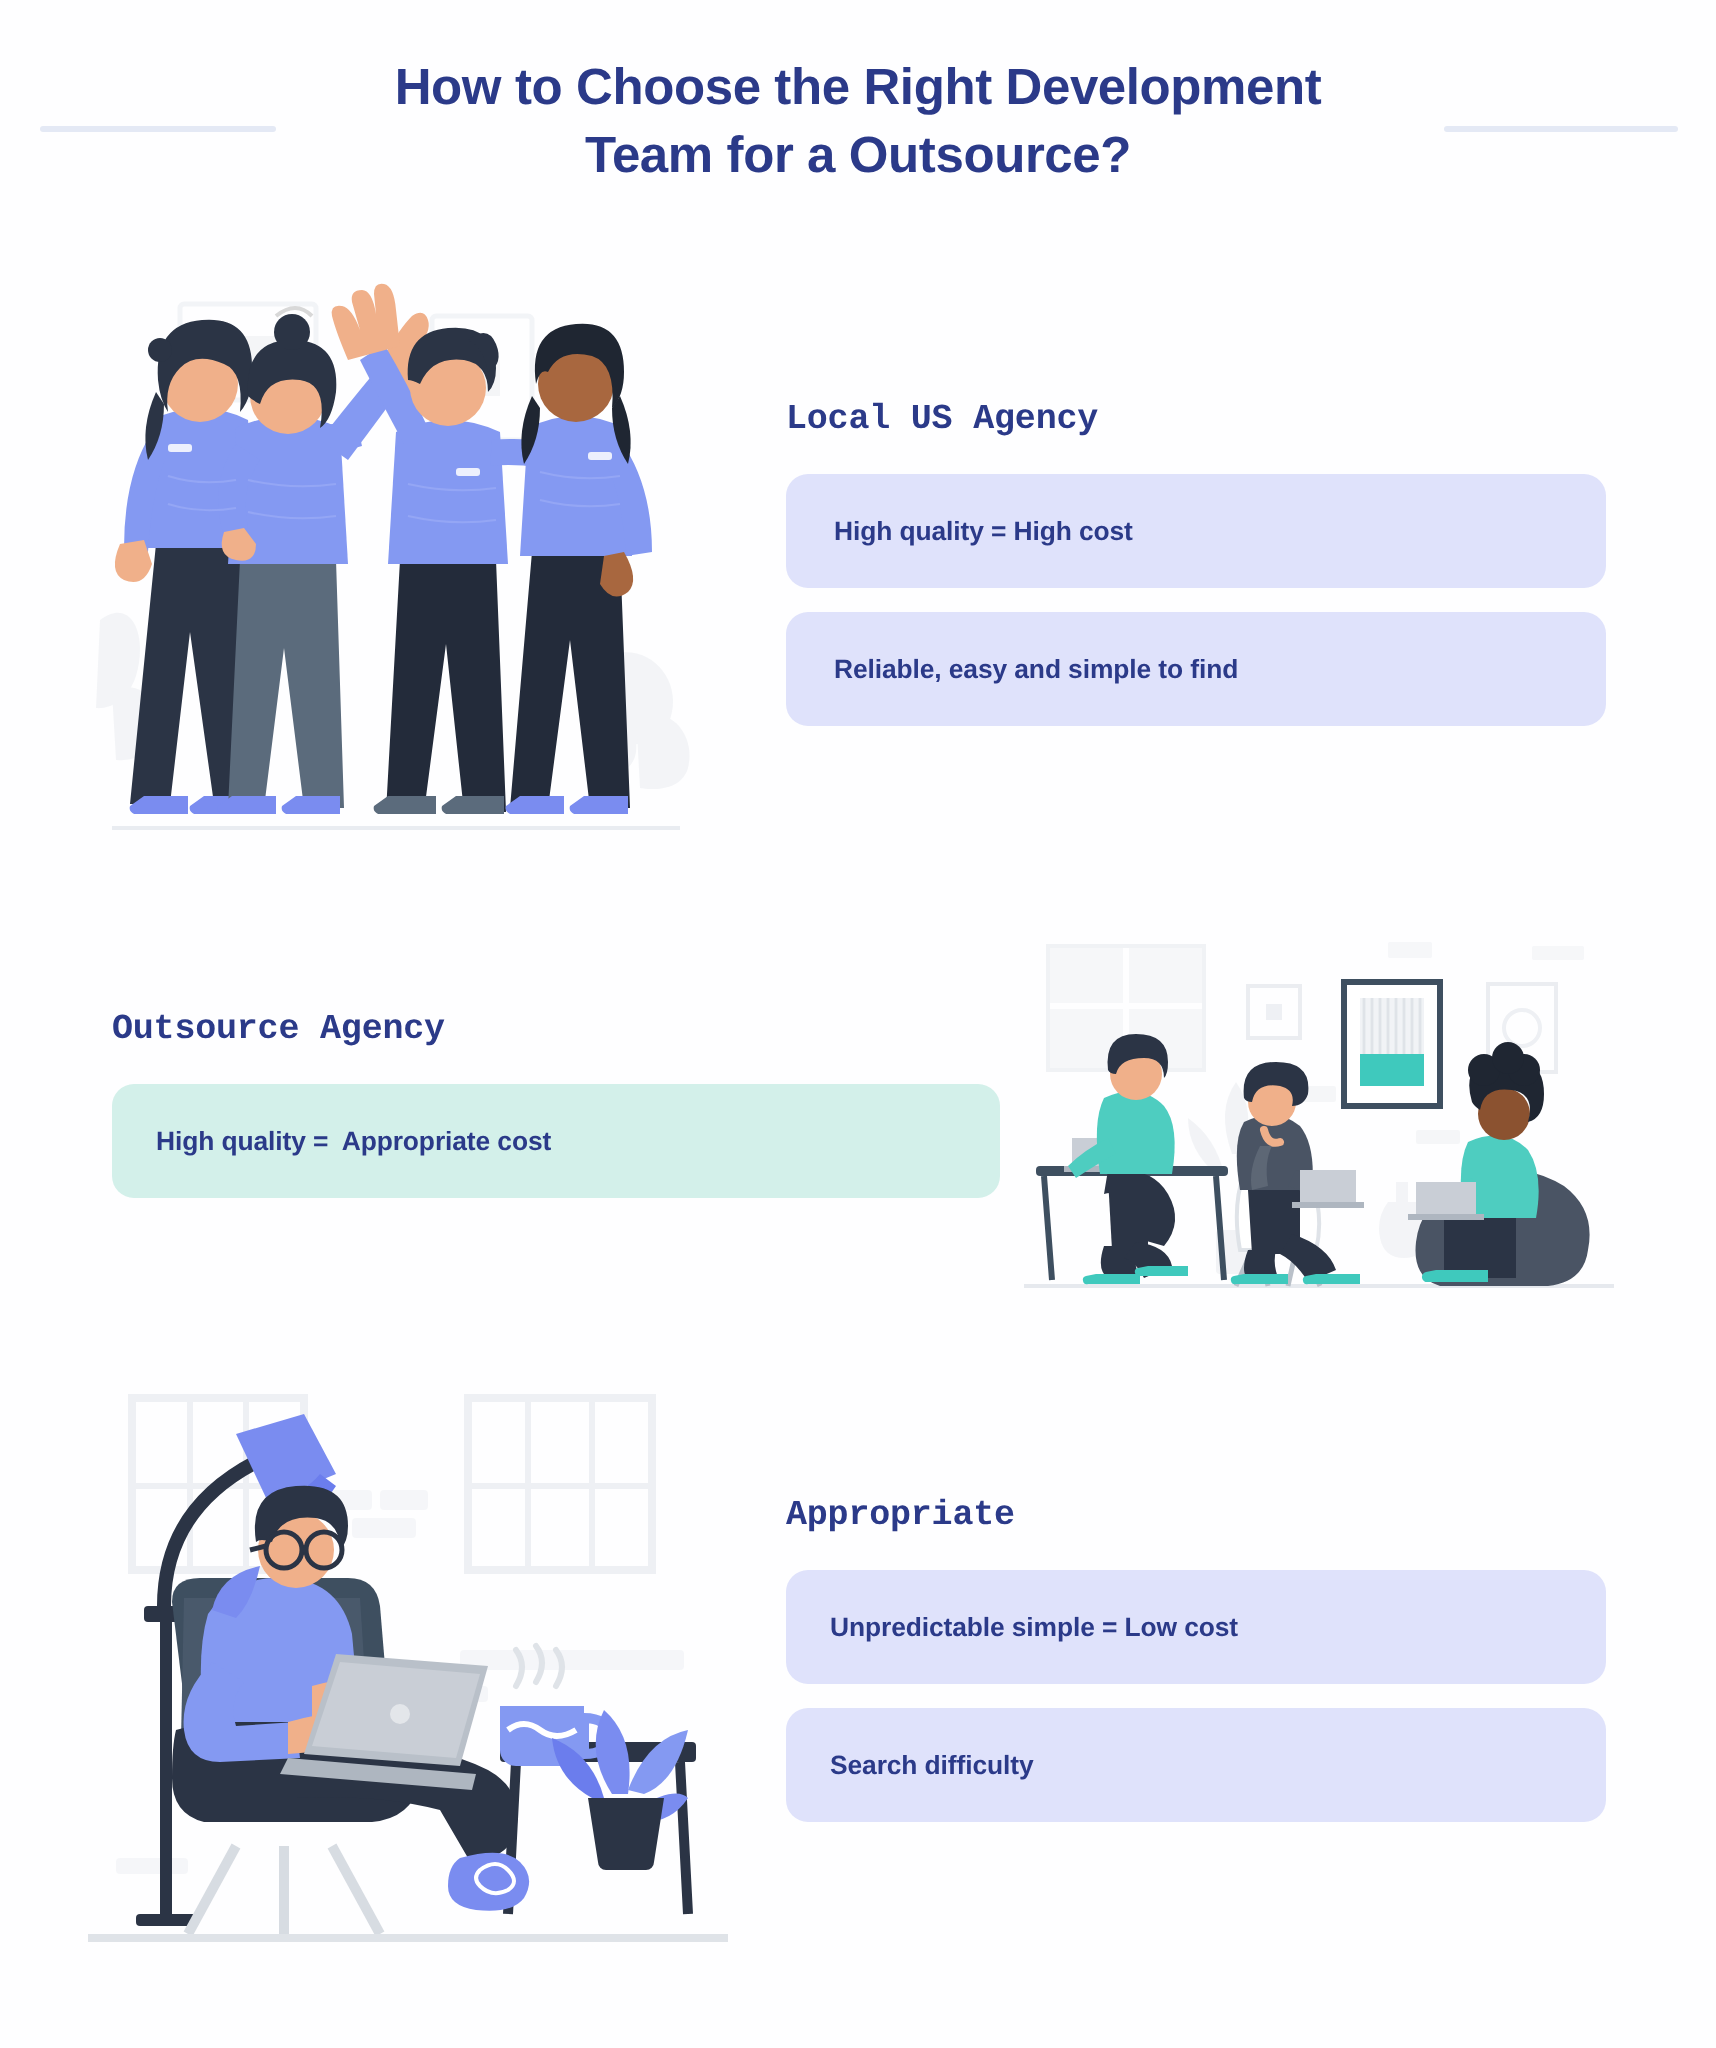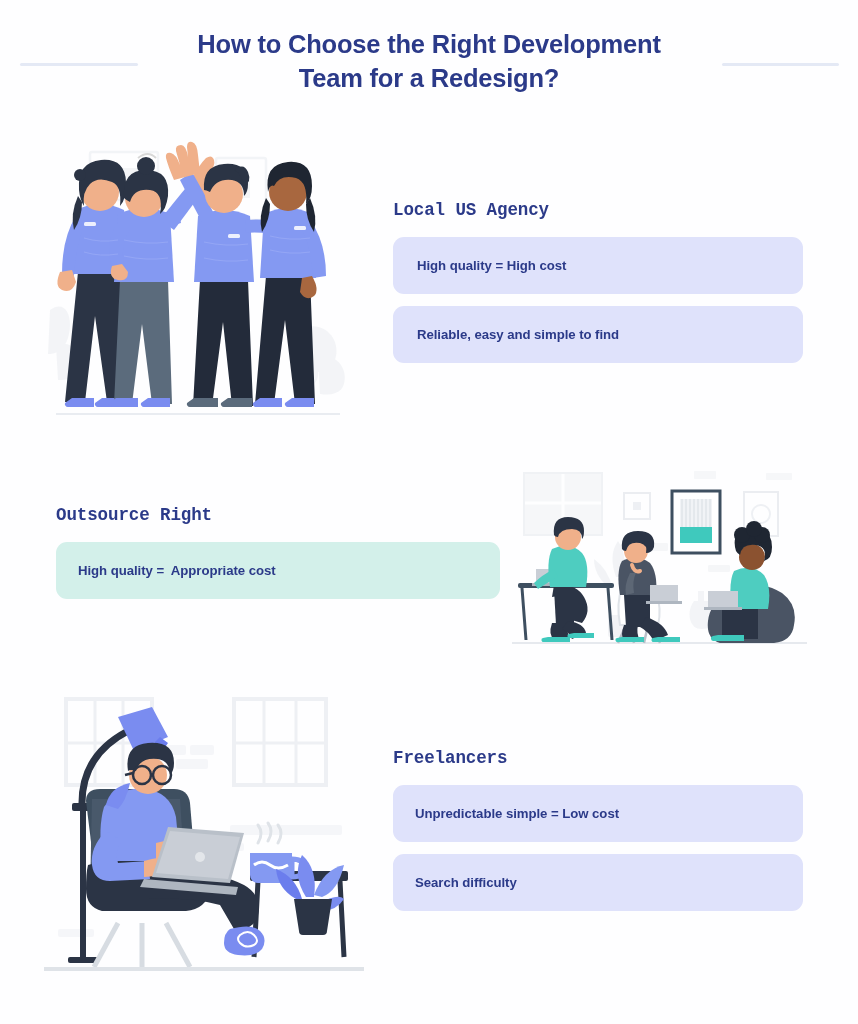--- a/index.html
+++ b/index.html
@@ -96,21 +96,21 @@
   .illus-2 { left: 512px; top: 465px; width: 295px; height: 195px; }
   .illus-3 { left: 44px;  top: 683px; width: 320px; height: 295px; }
   .illus svg { display: block; width: 100%; height: 100%; }
 </style>
 </head>
 <body>
 
 <div class="page">
 
   <div class="title-block">
-    <div class="title-text"><span>How to Choose the Right Development</span><br><span>Team for a Redesign?</span></div>
+    <div class="title-text"><span>How to Choose the Right Development</span><br><span>Team for a Outsource?</span></div>
   </div>
   <div class="rule rule-left"></div>
   <div class="rule rule-right"></div>
 
   <div class="illus illus-1">
     <svg viewBox="0 0 305 300" xmlns="http://www.w3.org/2000/svg">
 
       <g opacity="0.55">
         <rect x="42" y="12" width="68" height="48" rx="2" fill="#ffffff" stroke="#e9ecf1" stroke-width="2.5"></rect>
         <rect x="64" y="28" width="28" height="14" fill="#eceef2"></rect>
@@ -432,30 +432,30 @@
       <div class="pill pill-lavender">
         <span class="pill-text">High quality = High cost</span>
       </div>
       <div class="pill pill-lavender">
         <span class="pill-text">Reliable, easy and simple to find</span>
       </div>
     </div>
   </div>
 
   <div class="section sec-2">
-    <div class="sec-heading">Outsource Right</div>
+    <div class="sec-heading">Outsource Agency</div>
     <div class="pill-list">
       <div class="pill pill-mint">
         <span class="pill-text">High quality =  Appropriate cost</span>
       </div>
     </div>
   </div>
 
   <div class="section sec-3">
-    <div class="sec-heading">Freelancers</div>
+    <div class="sec-heading">Appropriate</div>
     <div class="pill-list">
       <div class="pill pill-lavender">
         <span class="pill-text">Unpredictable simple = Low cost</span>
       </div>
       <div class="pill pill-lavender">
         <span class="pill-text">Search difficulty</span>
       </div>
     </div>
   </div>
 

